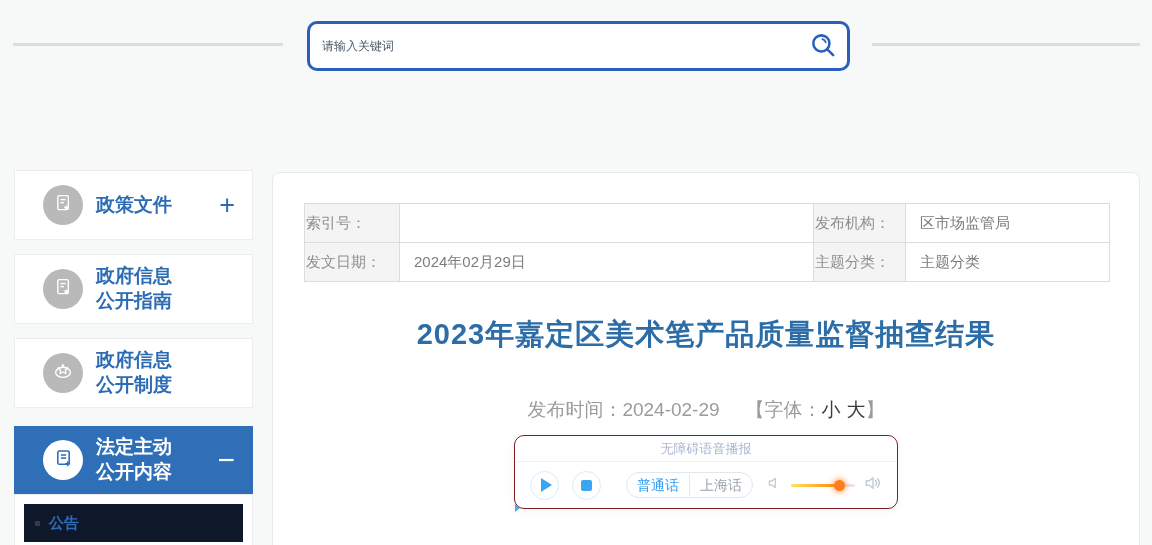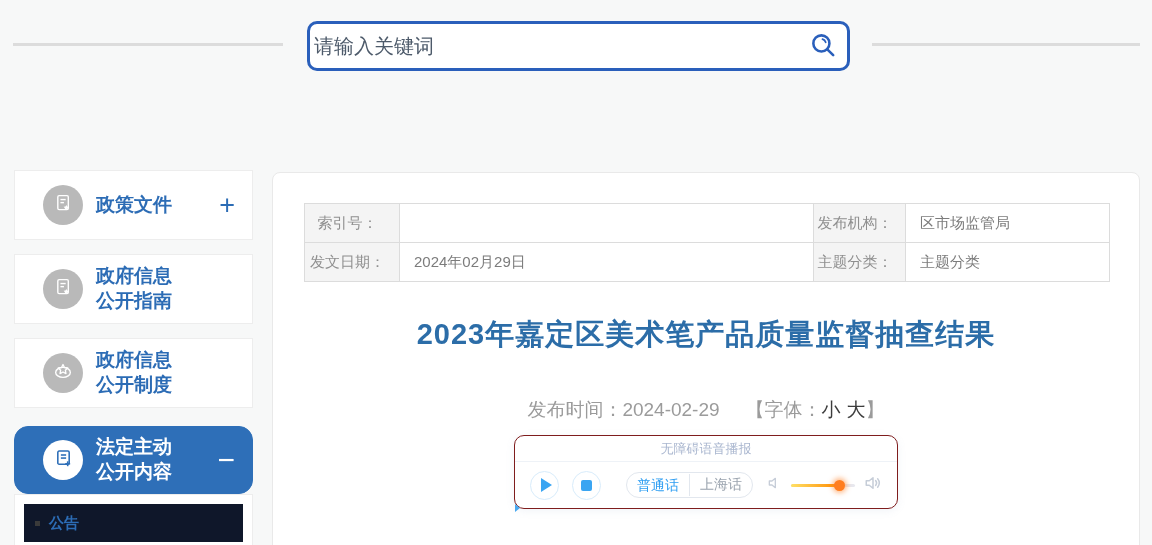--- a/index.html
+++ b/index.html
@@ -14,35 +14,35 @@
   .hline-right{left:872px;width:268px;}
 
   
   .search-box{
     position:absolute;left:307px;top:21px;width:537px;height:44px;
     background:#fff;border:3px solid #2a5fbb;border-radius:10px;
     display:flex;align-items:center;box-sizing:content-box;
   }
   .search-input{
     flex:1;border:none;outline:none;background:transparent;
-    font-size:20px;color:#4d5a6a;padding:0 0 0 4px;
+    font-size:12px;color:#4d5a6a;padding:0 0 0 12px;
     font-family:Liberation Sans, sans-serif;
   }
   .search-input::placeholder{color:#4d5a6a;opacity:1;}
   .search-btn{width:48px;height:100%;display:flex;align-items:center;justify-content:center;
     background:none;border:none;cursor:pointer;padding:0;}
 
   
   .side-card{
     position:absolute;left:14px;width:239px;height:70px;background:#fff;
     border:1px solid #ededed;box-sizing:border-box;display:flex;align-items:center;
     padding-left:28px;cursor:pointer;
   }
   .c1{top:170px;} .c2{top:254px;} .c3{top:338px;}
-  .c4{top:426px;height:68px;background:#2e6fb8;border-color:#2e6fb8;border-radius:14px;}
+  .c4{top:426px;height:68px;background:#2e6fb8;border-color:#2e6fb8;}
   .icon-circle{width:40px;height:40px;border-radius:50%;background:#b9b9b9;
     display:flex;align-items:center;justify-content:center;flex:none;}
   .c4 .icon-circle{background:#fff;}
   .side-label{margin-left:13px;display:flex;flex-direction:column;
     font-size:19px;font-weight:700;color:#2c6cb5;line-height:1.3;}
   .c4 .side-label{color:#fff;}
   .toggle{position:absolute;right:17px;top:50%;transform:translateY(-50%);
     font-size:27px;font-weight:300;color:#2c6cb5;}
   .c4 .toggle{color:#fff;font-size:30px;}
 
@@ -52,21 +52,21 @@
     padding-left:11px;cursor:pointer;font-family:Liberation Serif, serif;}
   .bullet{width:5px;height:5px;background:#3a3a3a;margin-right:9px;flex:none;}
   .sub-label{font-size:15px;font-weight:700;color:#2c6cb5;}
 
   
   .main{position:absolute;left:272px;top:172px;width:868px;height:400px;
     background:#fff;border:1px solid #e9e9e9;border-radius:8px;box-sizing:border-box;}
 
   .meta-table{width:805px;margin:30px 0 0 31px;border-collapse:collapse;table-layout:fixed;}
   .meta-table td{border:1px solid #dcdcdc;height:39px;font-size:15px;box-sizing:border-box;}
-  .mt-label{background:#f4f4f4;color:#8f8f8f;text-align:center;padding-right:10px;}
+  .mt-label{background:#f4f4f4;color:#8f8f8f;text-align:left;padding-right:10px;}
   .mt-value{color:#7c7c7c;padding-left:14px;background:#fff;}
 
   .article-title{margin:33px 20px 0;text-align:center;font-size:29px;font-weight:700;
     color:#2c6da8;letter-spacing:1px;}
   .pub-line{margin-top:42px;text-align:center;font-size:19px;color:#9b9b9b;}
   .pub-gap{display:inline-block;width:26px;}
   .font-size-btn{color:#3c3c3c;cursor:pointer;}
   .font-size-btn + .font-size-btn{margin-left:6px;}
 
   
@@ -81,21 +81,21 @@
   .ctrl-btn{width:29px;height:29px;border-radius:50%;border:1px solid #d8ecfb;background:#fff;
     display:flex;align-items:center;justify-content:center;cursor:pointer;padding:0;flex:none;}
   .stop-gap{margin-left:13px;}
   .play-tri{width:0;height:0;border-left:11px solid #3aa5f2;
     border-top:7px solid transparent;border-bottom:7px solid transparent;margin-left:3px;}
   .stop-sq{width:11px;height:11px;background:#3aa5f2;border-radius:2px;}
   .lang-pill{margin-left:25px;height:24px;border:1px solid #e2e7ee;border-radius:13px;
     display:flex;align-items:center;overflow:hidden;background:#fff;}
   .lang-opt{padding:0 10px;font-size:14px;line-height:22px;cursor:pointer;white-space:nowrap;}
   .lang-active{color:#2f9ef2;font-weight:400;border-right:1px solid #e2e7ee;}
-  .lang-idle{color:#9aa3ae;font-family:Liberation Mono, monospace;}
+  .lang-idle{color:#9aa3ae;}
   .vol-group{margin-left:auto;display:flex;align-items:center;}
   .vol-slider{position:relative;width:64px;height:13px;margin:0 9px;cursor:pointer;}
   .vol-track{position:absolute;top:5px;left:0;right:0;height:3px;border-radius:2px;background:#e8e8ee;}
   .vol-fill{position:absolute;top:5px;left:0;height:3px;border-radius:2px;
     background:linear-gradient(90deg,#ffe066,#ff8a00);}
   .vol-thumb{position:absolute;top:1px;width:11px;height:11px;border-radius:50%;
     background:#ff7d1f;box-shadow:0 0 5px 2px rgba(255,130,40,.55);}
 </style>
 </head>
 <body>

